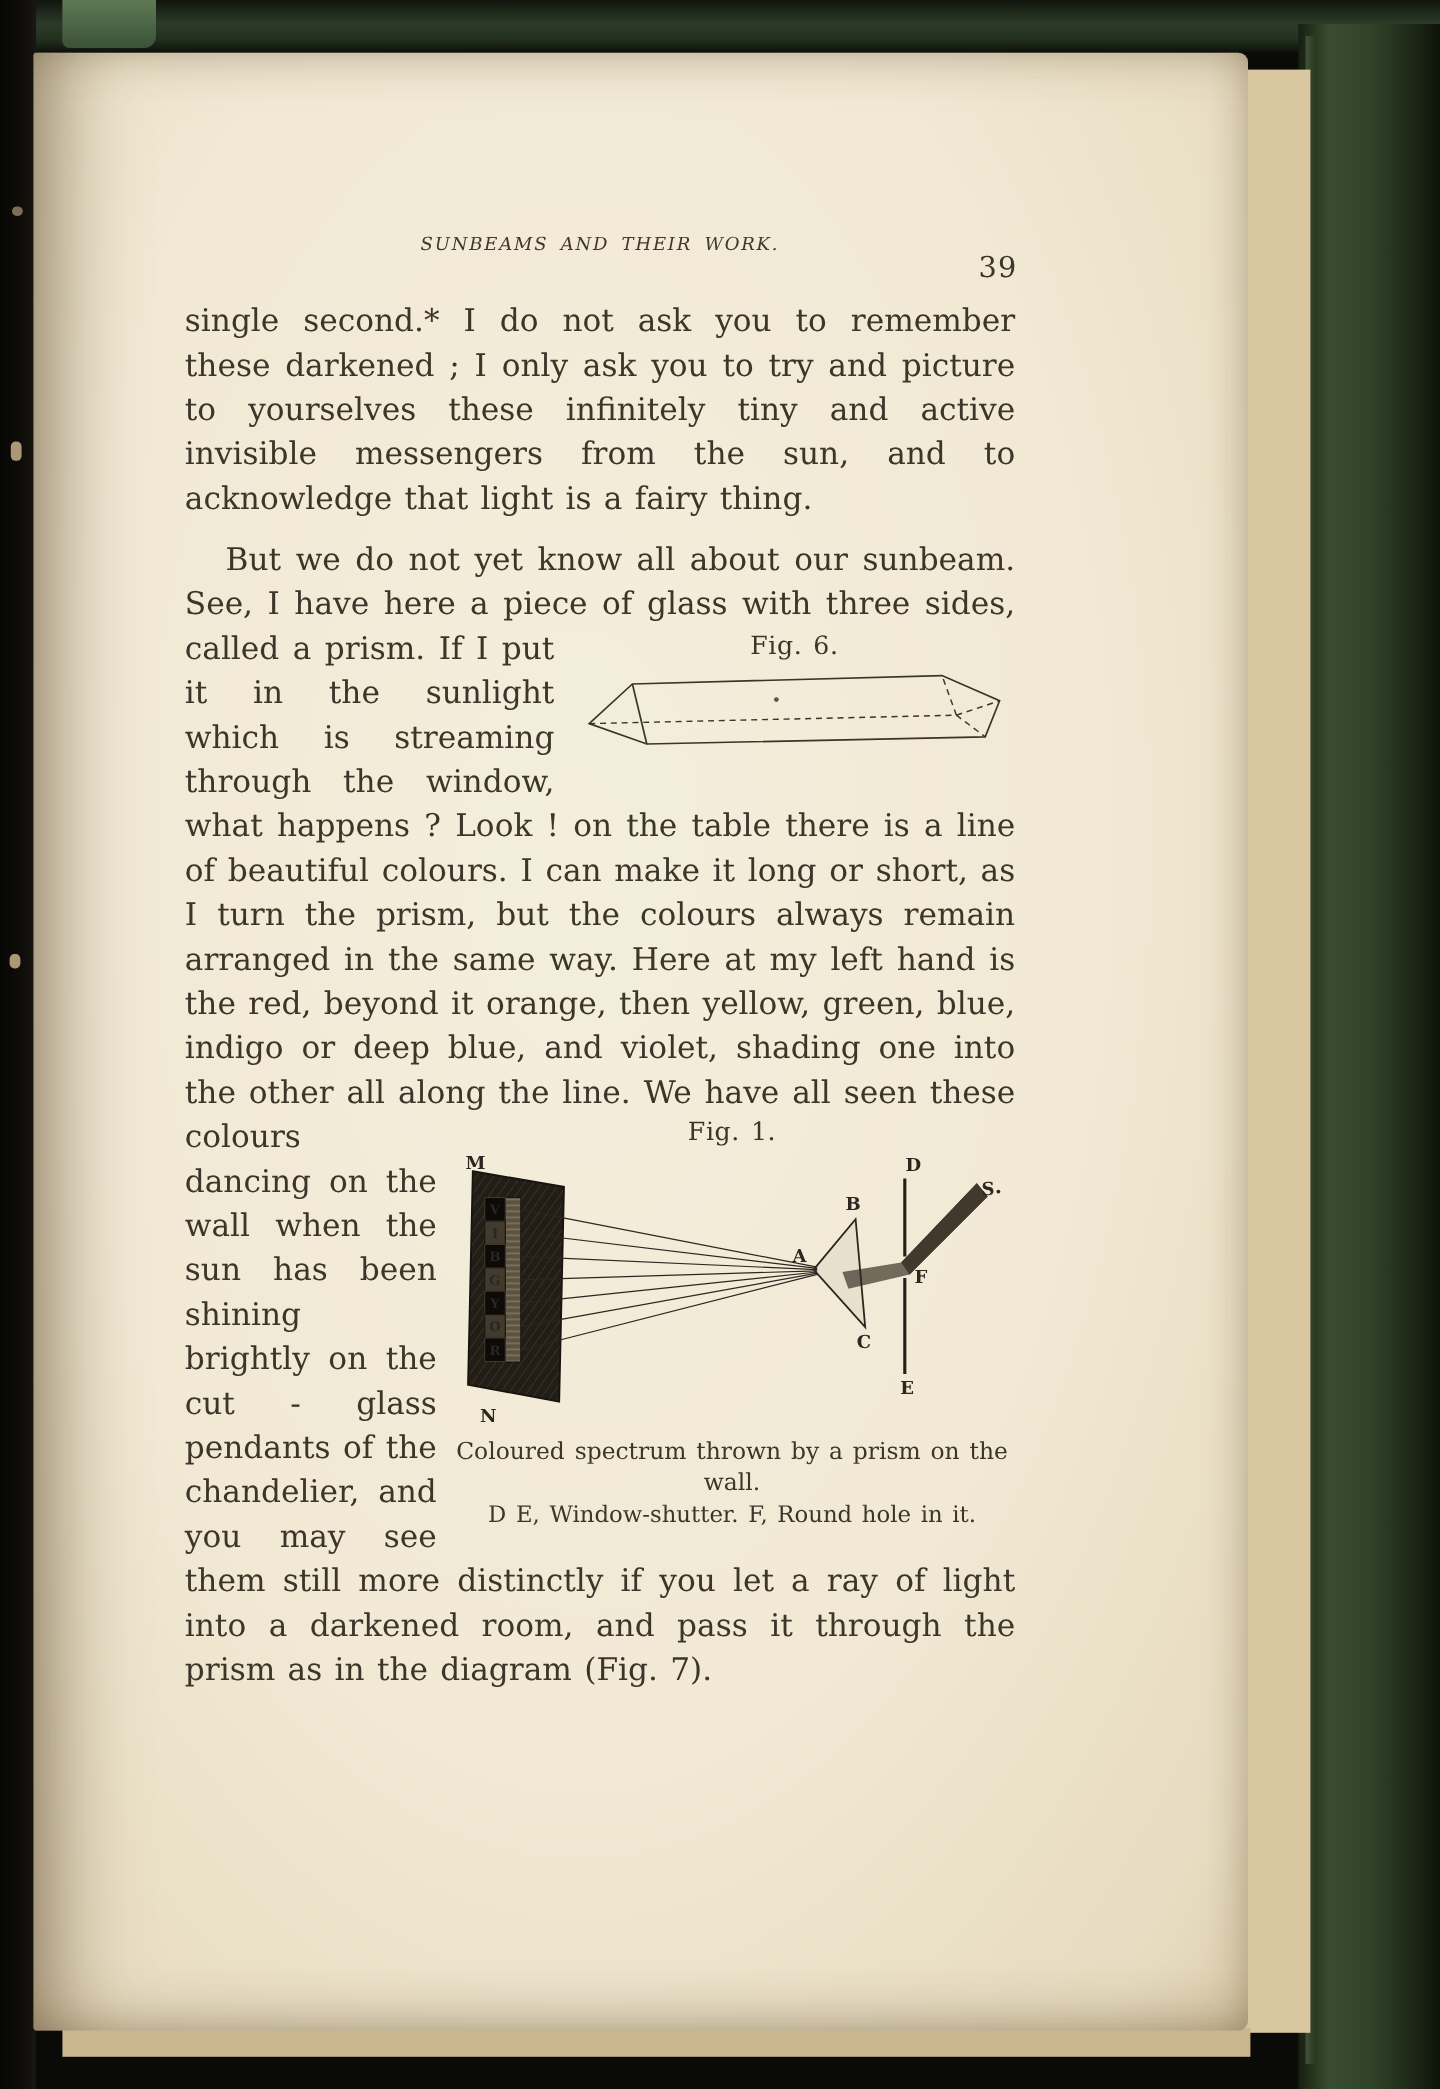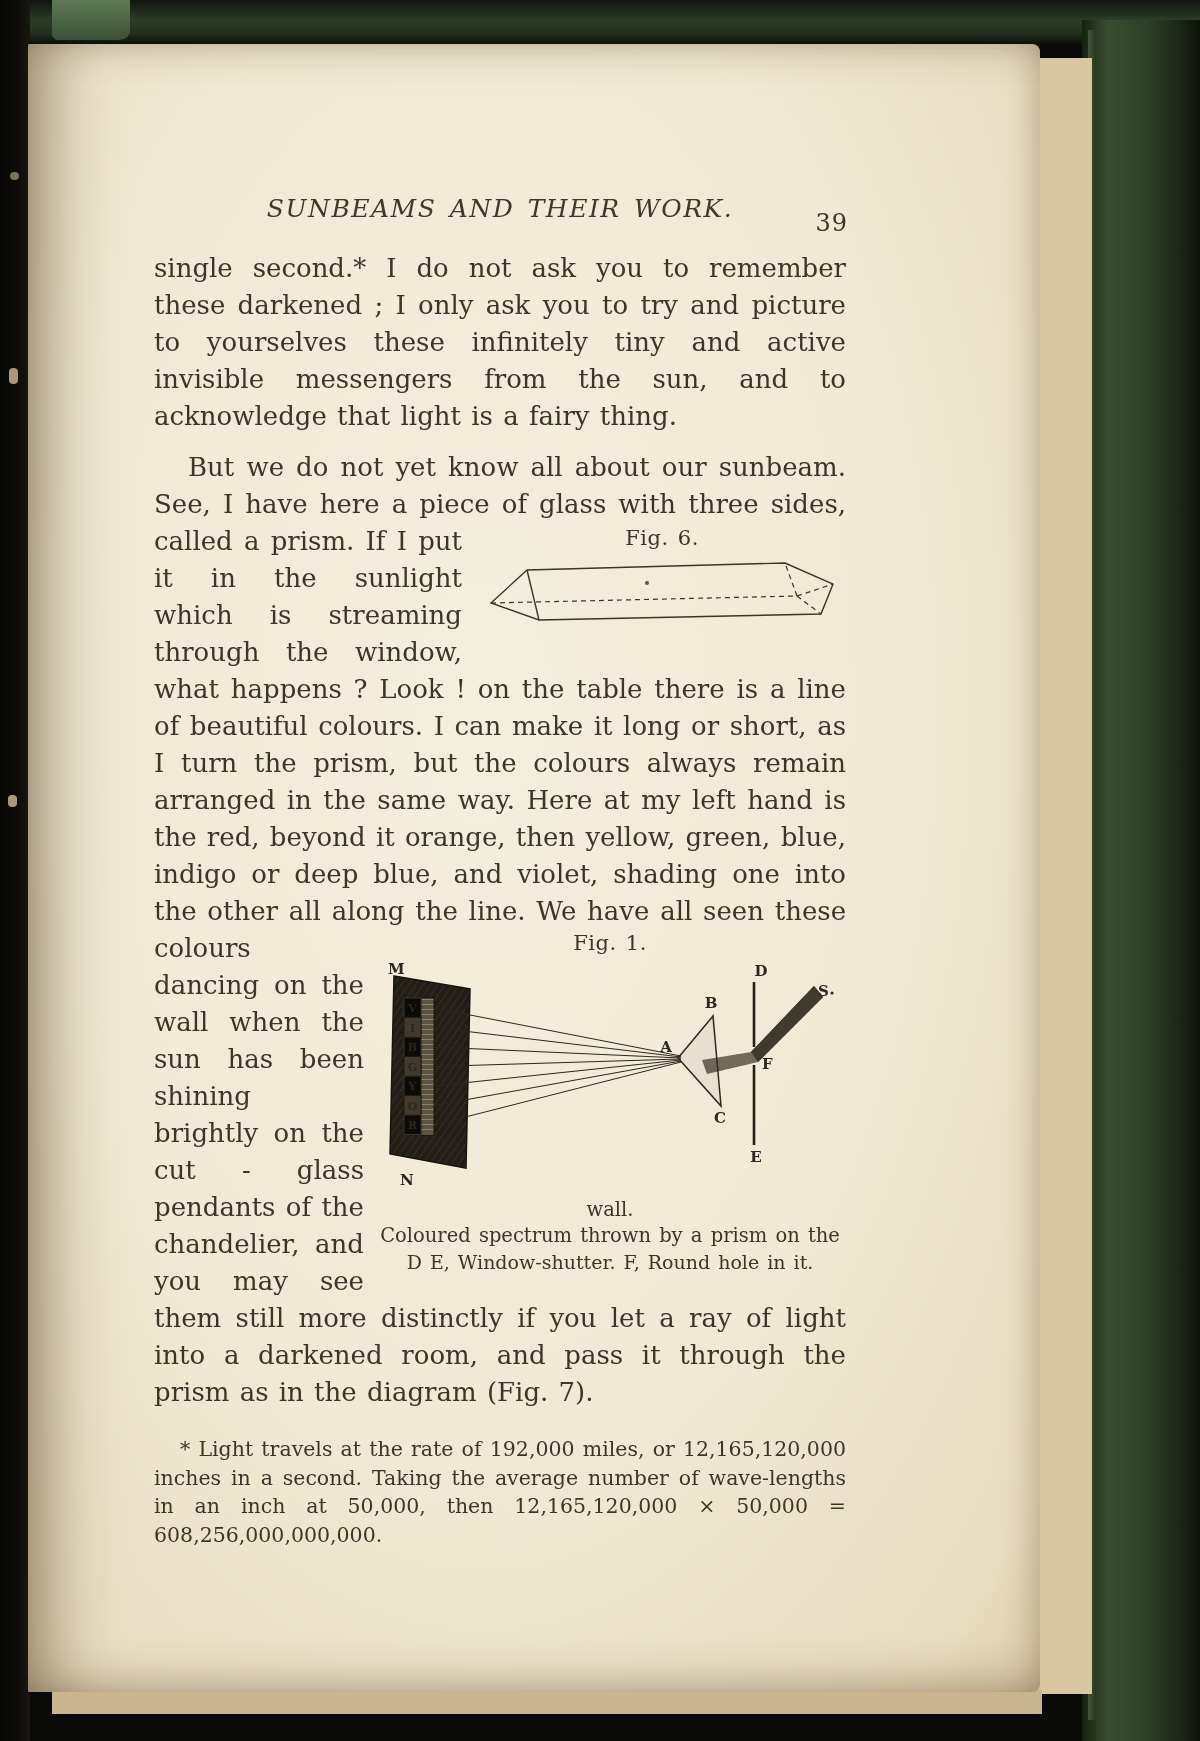--- a/index.html
+++ b/index.html
@@ -41,21 +41,21 @@
     background:
       radial-gradient(ellipse at 45% 40%, #f4eedd 0%, #f1e9d4 55%, #e7dbc0 90%, #dccdad 100%);
     border-radius:2px 8px 8px 2px;
     box-shadow:
       inset 52px 0 70px -34px rgba(85,65,35,.55),
       inset -18px 0 40px -22px rgba(110,88,52,.40),
       inset 0 -26px 55px -30px rgba(110,88,52,.45),
       inset 0 20px 45px -28px rgba(110,88,52,.30);}
   .text-column{position:absolute;left:126px;top:150px;width:692px;color:#3c352a;}
   .header-row{position:relative;height:44px;margin-bottom:12px;}
-  .header-title{display:block;text-align:center;font-style:italic;font-size:25px;
+  .header-title{display:block;text-align:center;font-style:italic;font-size:15px;
     letter-spacing:1.5px;word-spacing:4px;color:#40382c;}
   .page-num{position:absolute;right:-2px;top:15px;font-size:24px;letter-spacing:1px;}
   .body-para{font-size:26px;line-height:37px;text-align:justify;margin:0 0 0 0;
     word-spacing:2px;}
   .body-para + .body-para{margin-top:14px;}
   .indent{text-indent:34px;}
   
   .fig6-float{float:right;width:368px;margin:2px 0 6px 16px;text-indent:0;display:block;}
   .fig7-float{float:right;width:472px;margin:0 0 8px 10px;text-indent:0;display:block;}
   .fig-label{display:block;text-align:center;font-size:21px;line-height:26px;
@@ -181,27 +181,24 @@
             <text x="331" y="46" text-anchor="middle">B</text>
             <text x="340" y="161" text-anchor="middle">C</text>
             <text x="381" y="14" text-anchor="middle">D</text>
             <text x="376" y="200" text-anchor="middle">E</text>
             <text x="382" y="107">F</text>
             <text x="438" y="34">S</text>
           </g>
           <circle cx="452" cy="31" r="1.6" fill="#2b2620"></circle>
         </svg>
 
+        <span class="fig-caption">Coloured spectrum thrown by a prism on the</span>
         <span class="fig-caption">wall.</span>
-        <span class="fig-caption">Coloured spectrum thrown by a prism on the</span>
         <span class="fig-legend">D E, Window-shutter.  F, Round hole in it.</span>
       </span>
 
       <span>seen these colours dancing on the wall when the sun has been shining brightly on the cut - glass pendants of the chandelier, and you may see them still more distinctly if</span>
       <span>you let a ray of light into a darkened room, and pass it through the prism as in the diagram (Fig. 7).</span>
     </p>
 
-    <p class="footnote">
-      <span>* Light travels at the rate of 192,000 miles, or 12,165,120,000 inches in a second.  Taking the average number of wave-lengths in an inch at 50,000, then 12,165,120,000 × 50,000 = 608,256,000,000,000.</span>
-    </p>
 
   </div>
 </div>
 
 </body></html>

